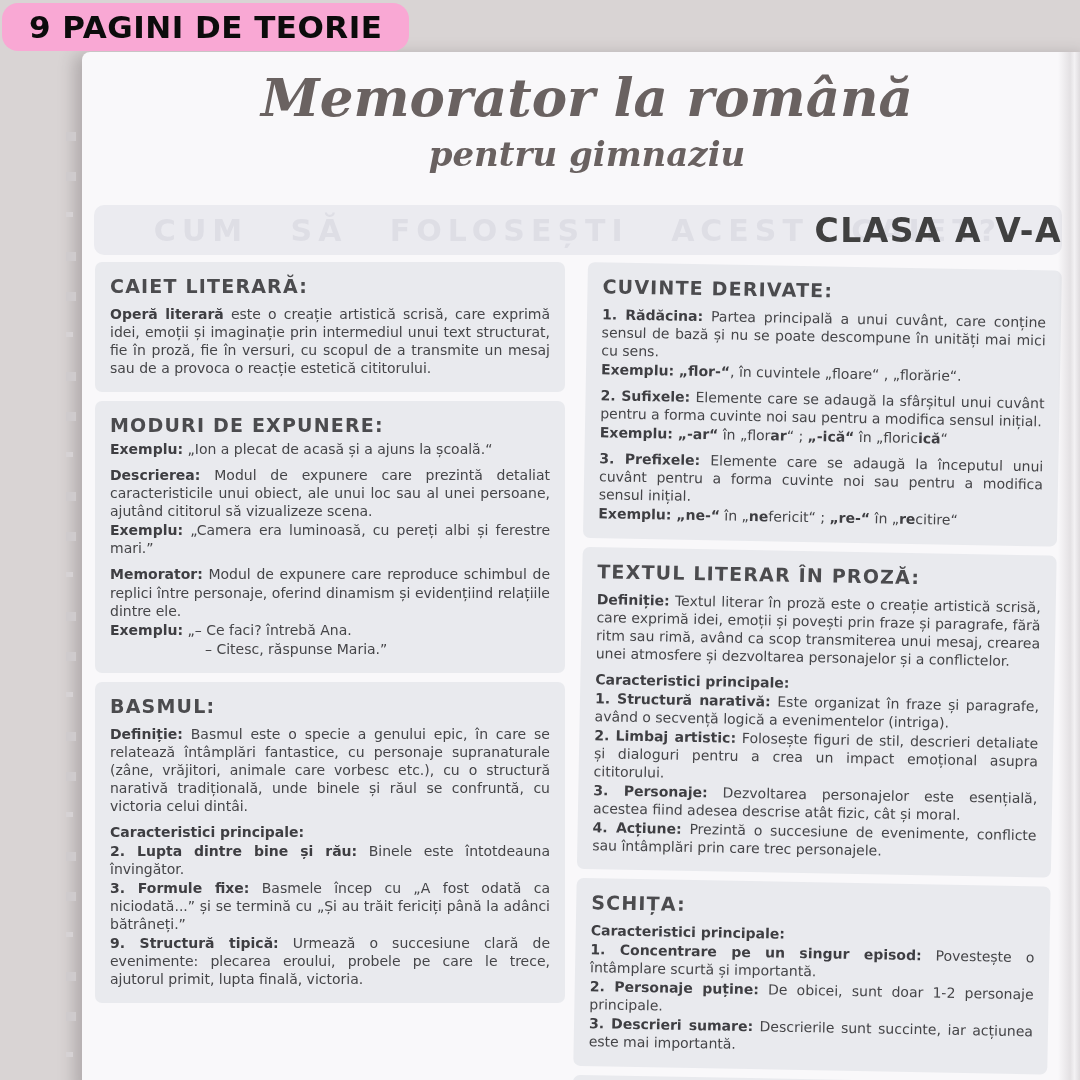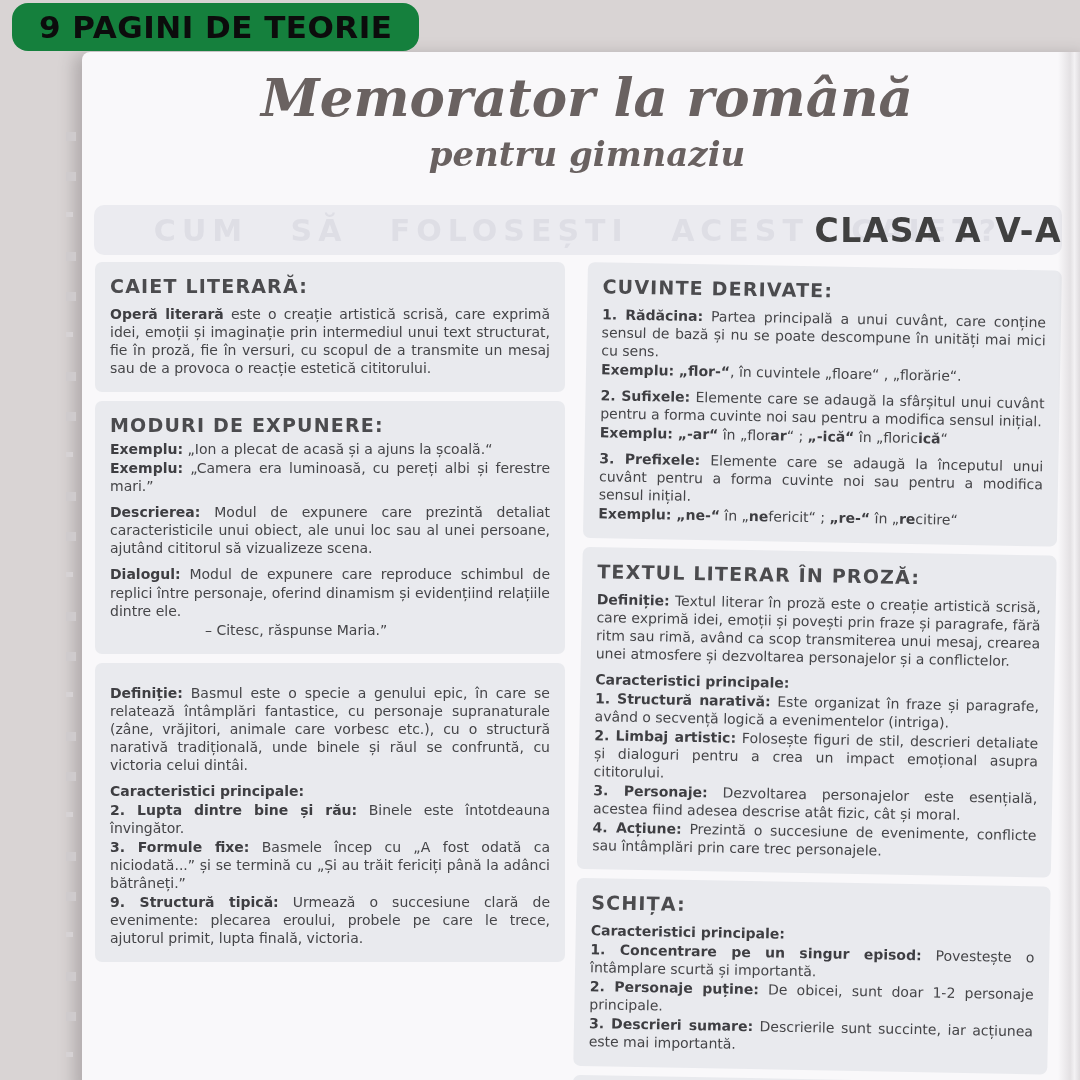--- a/index.html
+++ b/index.html
@@ -50,26 +50,28 @@
     </div>
 
     <div class="col col-left">
         <section class="box">
           <h3 class="sec-title">CAIET LITERARĂ:</h3>
           <p class="para"><b>Operă literară</b> este o creație artistică scrisă, care exprimă idei, emoții și imaginație prin intermediul unui text structurat, fie în proză, fie în versuri, cu scopul de a transmite un mesaj sau de a provoca o reacție estetică cititorului.</p>
         </section>
         <section class="box">
           <h3 class="sec-title">MODURI DE EXPUNERE:</h3>
           <p class="para tight"><b>Exemplu:</b> „Ion a plecat de acasă și a ajuns la școală.“</p>
+          <p class="para"><b>Descrierea:</b> Modul de expunere care prezintă detaliat caracteristicile unui obiect, ale unui loc sau al unei persoane, ajutând cititorul să vizualizeze scena.</p>
           <p class="para tight"><b>Exemplu:</b> „Camera era luminoasă, cu pereți albi și ferestre mari.”</p>
-          <p class="para"><b>Descrierea:</b> Modul de expunere care prezintă detaliat caracteristicile unui obiect, ale unui loc sau al unei persoane, ajutând cititorul să vizualizeze scena.</p>
-          <p class="para"><b>Dialogul:</b> Modul de expunere care reproduce schimbul de replici între personaje, oferind dinamism și evidențiind relațiile dintre ele.</p>
+          <p class="para"><b>Memorator:</b> Modul de expunere care reproduce schimbul de replici între personaje, oferind dinamism și evidențiind relațiile dintre ele.</p>
+          <p class="para tight"><b>Exemplu:</b> „– Ce faci? întrebă Ana.</p>
           <p class="para tight" style="padding-left: 95px;">– Citesc, răspunse Maria.”</p>
         </section>
         <section class="box">
+          <h3 class="sec-title">BASMUL:</h3>
           <p class="para"><b>Definiție:</b> Basmul este o specie a genului epic, în care se relatează întâmplări fantastice, cu personaje supranaturale (zâne, vrăjitori, animale care vorbesc etc.), cu o structură narativă tradițională, unde binele și răul se confruntă, cu victoria celui dintâi.</p>
           <p class="para"><b>Caracteristici principale:</b></p>
           <p class="para tight"><b>2. Lupta dintre bine și rău:</b> Binele este întotdeauna învingător.</p>
           <p class="para tight"><b>3. Formule fixe:</b> Basmele încep cu „A fost odată ca niciodată...” și se termină cu „Și au trăit fericiți până la adânci bătrâneți.”</p>
           <p class="para tight"><b>9. Structură tipică:</b> Urmează o succesiune clară de evenimente: plecarea eroului, probele pe care le trece, ajutorul primit, lupta finală, victoria.</p>
         </section>
       </div>
     <div class="col col-right">
         <section class="box">
           <h3 class="sec-title">CUVINTE DERIVATE:</h3>
@@ -93,21 +95,21 @@
           <h3 class="sec-title">SCHIȚA:</h3>
           <p class="para"><b>Caracteristici principale:</b></p>
           <p class="para tight"><b>1. Concentrare pe un singur episod:</b> Povestește o întâmplare scurtă și importantă.</p>
           <p class="para tight"><b>2. Personaje puține:</b> De obicei, sunt doar 1-2 personaje principale.</p>
           <p class="para tight"><b>3. Descrieri sumare:</b> Descrierile sunt succinte, iar acțiunea este mai importantă.</p>
         </section>
         <section class="box"></section>
       </div>
   </div>
 
-  <div class="badge" style="background: #15803d; color: rgb(12, 12, 12); margin-left: 10px;">
+  <div class="badge" style="background: #f9a8d4; color: rgb(12, 12, 12);">
     <span>9 PAGINI DE TEORIE</span>
   </div>
 
   <div class="right-edge"></div>
 <div class="edge-mark" style="left: 66px; top: 132px; width: 10px; height: 9px; background: rgb(207, 203, 205);"></div>
     <div class="edge-mark" style="left: 66px; top: 172px; width: 10px; height: 9px; background: rgb(207, 203, 205);"></div>
     <div class="edge-mark" style="left: 66px; top: 212px; width: 7px; height: 5px; background: rgb(214, 210, 212);"></div>
     <div class="edge-mark" style="left: 66px; top: 252px; width: 10px; height: 9px; background: rgb(207, 203, 205);"></div>
     <div class="edge-mark" style="left: 66px; top: 292px; width: 10px; height: 9px; background: rgb(207, 203, 205);"></div>
     <div class="edge-mark" style="left: 66px; top: 332px; width: 7px; height: 5px; background: rgb(214, 210, 212);"></div>

